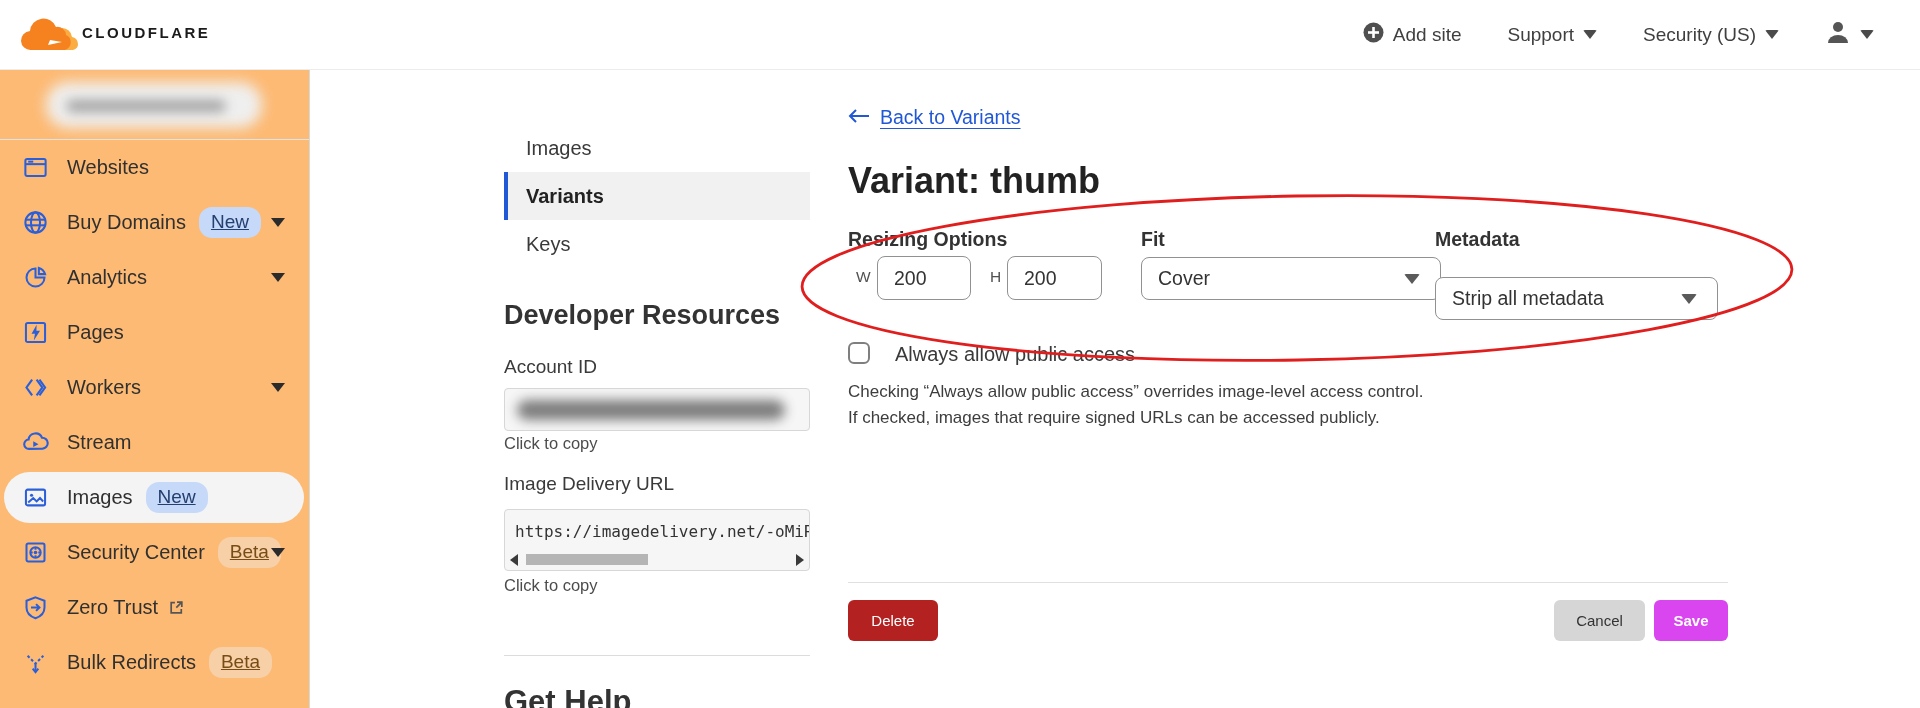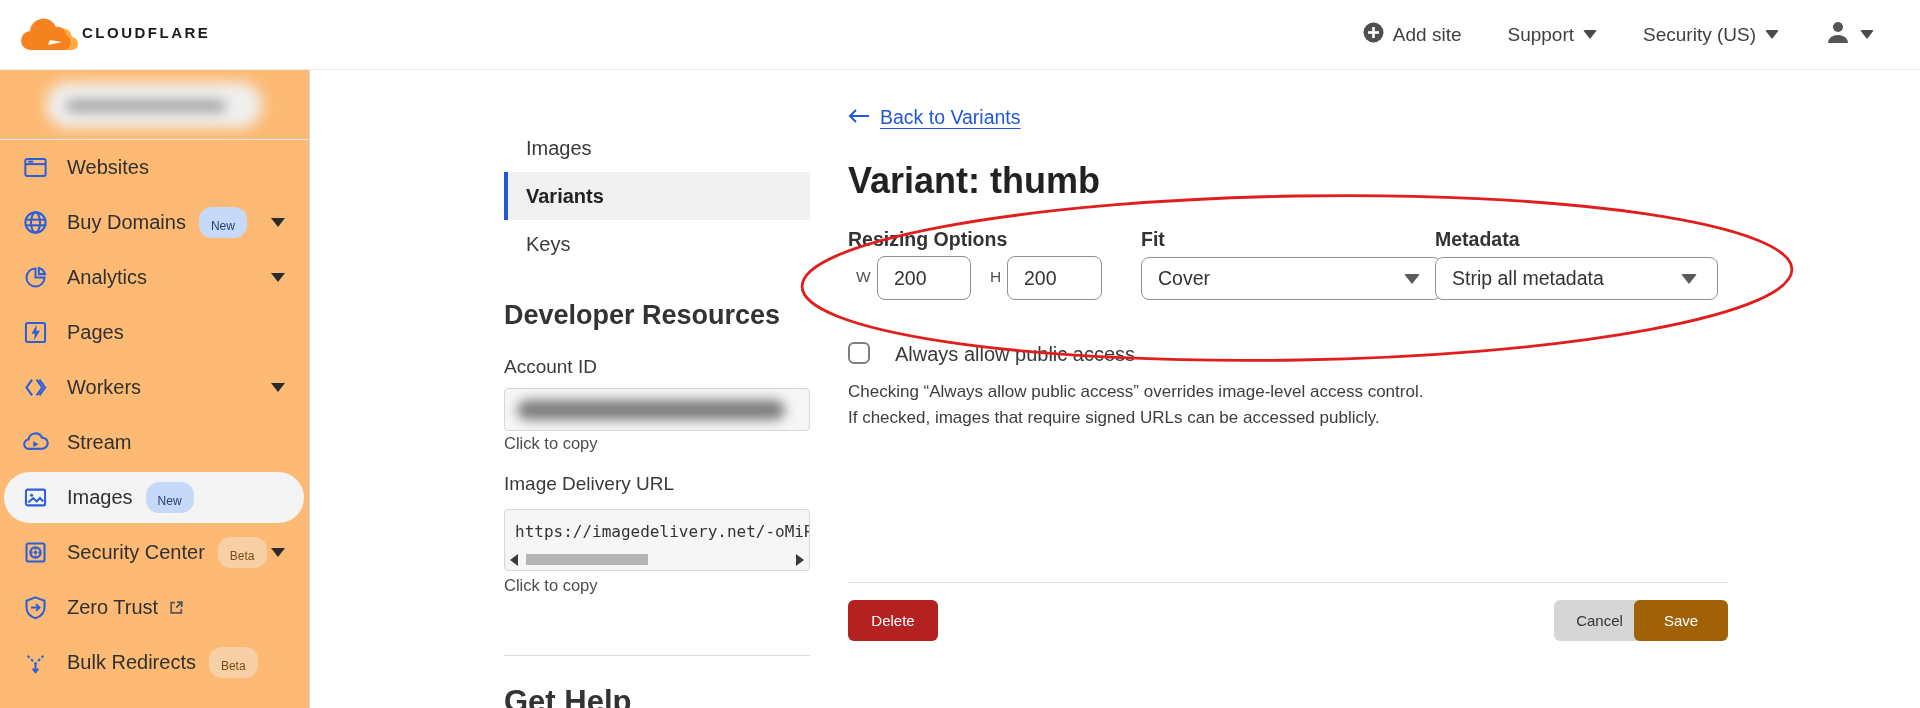--- a/index.html
+++ b/index.html
@@ -30,21 +30,21 @@
   .side-item {
     position:relative; display:flex; align-items:center; height:55px;
     padding-left:21px; cursor:pointer; font-size:20px; color:#303030;
   }
   .side-item.selected::before {
     content:""; position:absolute; left:4px; top:2px; width:300px; height:51px;
     background:#f4f4f4; border-radius:28px; z-index:0;
   }
   .side-item > * { position:relative; z-index:1; }
   .sicon { width:28px; height:28px; display:flex; align-items:center; justify-content:center; margin-right:18px; }
-  .badge { margin-left:13px; font-size:12px; padding:12px 12px 5px; border-radius:13px; white-space:nowrap; }
+  .badge { margin-left:13px; font-size:19px; padding:4px 12px 5px; border-radius:13px; white-space:nowrap;text-decoration:underline; }
   .badge-new  { background:#c7d9f9; color:#24406f; }
   .badge-beta { background:#f7d0a7; color:#774c16; }
   .side-caret { position:absolute; right:24px; width:0; height:0; border-left:7px solid transparent; border-right:7px solid transparent; border-top:9px solid #2b2b2b; }
   .ext-icon { margin-left:10px; display:flex; }
   
   .subnav { position:absolute; left:504px; top:70px; width:306px; height:638px; z-index:3; }
   .subnav-item { position:absolute; left:0; width:306px; height:48px; display:flex; align-items:center; padding-left:22px; font-size:20px; color:#3a3a3a; cursor:pointer; }
   .subnav-item.selected { background:#f1f1f1; border-left:4px solid #2158d6; padding-left:18px; font-weight:bold; color:#222; }
   .dr-title { position:absolute; left:0; top:230px; font-size:27px; font-weight:bold; color:#333; }
   .field-label { font-size:19px; color:#3a3a3a; }
@@ -77,21 +77,21 @@
     display:flex; align-items:center; padding-left:16px; font-size:19.5px; color:#333; background:#fff; cursor:pointer;
   }
   .sel-caret { position:absolute; right:20px; width:0; height:0; border-left:8px solid transparent; border-right:8px solid transparent; border-top:10px solid #5a5a5a; border-radius:2px; }
   .checkbox { position:absolute; left:0; top:272px; width:22px; height:22px; border:2px solid #7f7f7f; border-radius:6px; background:#fff; cursor:pointer; }
   .chk-label { position:absolute; left:47px; top:273px; font-size:20px; color:#3a3a3a; }
   .help-text { position:absolute; left:0; top:309px; font-size:17px; color:#3d3d3d; line-height:26px; }
   .main-divider { position:absolute; left:0; top:512px; width:880px; height:1px; background:#e0e0e0; }
   .btn { position:absolute; top:530px; height:41px; border:none; border-radius:6px; font-family:"Liberation Sans", sans-serif; font-size:15px; cursor:pointer; display:flex; align-items:center; justify-content:center; }
   .btn-delete { left:0; width:90px; background:#b42121; color:#fff; }
   .btn-cancel { right:83px; width:91px; background:#d6d6d6; color:#333; }
-  .btn-save { right:0; width:94px; background:#a16207; color:#fff; }
+  .btn-save { right:0; width:74px; background:#d946ef; color:#fff;font-weight:bold; }
   
   .annotation { position:absolute; left:0; top:0; width:1920px; height:708px; pointer-events:none; z-index:10; }
 </style>
 </head>
 <body>
 
 <div class="page">
 
   <div class="topbar">
     <div class="logo">
@@ -321,21 +321,21 @@
 
     <div class="wh-label" style="left:8px;">W</div>
     <input class="txt-input" style="left: 29px; width: 94px;" value="200">
     <div class="wh-label" style="left:142px;">H</div>
     <input class="txt-input" style="left: 159px; width: 95px;" value="200">
 
     <div class="select-box" style="left:293px; width:300px;">
       <span>Cover</span>
       <span class="sel-caret"></span>
     </div>
-    <div class="select-box" style="left:587px; width:283px;">
+    <div class="select-box" style="left:587px; width:283px;margin-top:20px;">
       <span>Strip all metadata</span>
       <span class="sel-caret"></span>
     </div>
 
     <div class="checkbox"></div>
     <div class="chk-label">Always allow public access</div>
 
     <div class="help-text">
       <div>Checking “Always allow public access” overrides image-level access control.</div>
       <div>If checked, images that require signed URLs can be accessed publicly.</div>

